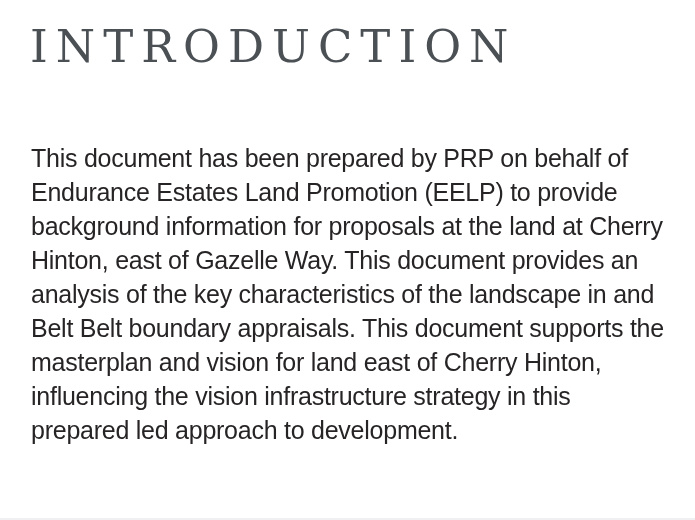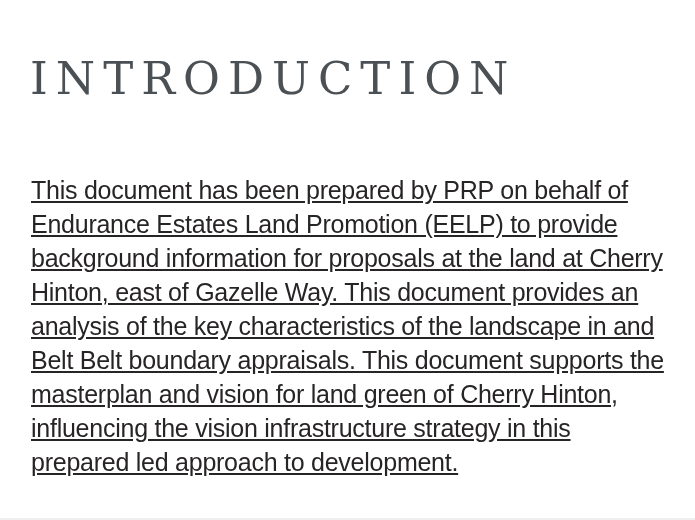--- a/index.html
+++ b/index.html
@@ -11,21 +11,20 @@
     height: 520px;
     background: #ffffff;
     overflow: hidden;
     position: relative;
     font-family: "Liberation Sans", sans-serif;
   }
   .page {
     position: absolute;
     inset: 0;
     background: #ffffff;
-    margin-top: 32px;
   }
   .heading {
     position: absolute;
     left: 30px;
     top: 22px;
     font-family: "DejaVu Serif", "Liberation Serif", serif;
     font-weight: 400;
     font-size: 45px;
     line-height: 1.1;
     letter-spacing: 8px;
@@ -36,21 +35,20 @@
     position: absolute;
     left: 31px;
     top: 141px;
     color: var(--body-color, #272425);
     font-size: 25px;
     line-height: 34px;
     letter-spacing: -0.25px;
   }
   .paragraph .line {
     white-space: nowrap;
-    text-decoration: underline;
   }
   .bottom-edge {
     position: absolute;
     left: 0;
     bottom: 0;
     width: 695px;
     height: 2px;
     background: var(--edge-color, #f0f0f2);
   }
 </style>
@@ -61,20 +59,20 @@
 
   <h1 class="heading" style="margin:0;">INTRODUCTION</h1>
 
   <div class="paragraph">
     <div class="line">This document has been prepared by PRP on behalf of</div>
     <div class="line">Endurance Estates Land Promotion (EELP) to provide</div>
     <div class="line">background information for proposals at the land at Cherry</div>
     <div class="line">Hinton, east of Gazelle Way. This document provides an</div>
     <div class="line">analysis of the key characteristics of the landscape in and</div>
     <div class="line">Belt Belt boundary appraisals. This document supports the</div>
-    <div class="line">masterplan and vision for land green of Cherry Hinton,</div>
+    <div class="line">masterplan and vision for land east of Cherry Hinton,</div>
     <div class="line">influencing the vision infrastructure strategy in this</div>
     <div class="line">prepared led approach to development.</div>
   </div>
 
   <div class="bottom-edge"></div>
 
 </div>
 
 </body></html>

